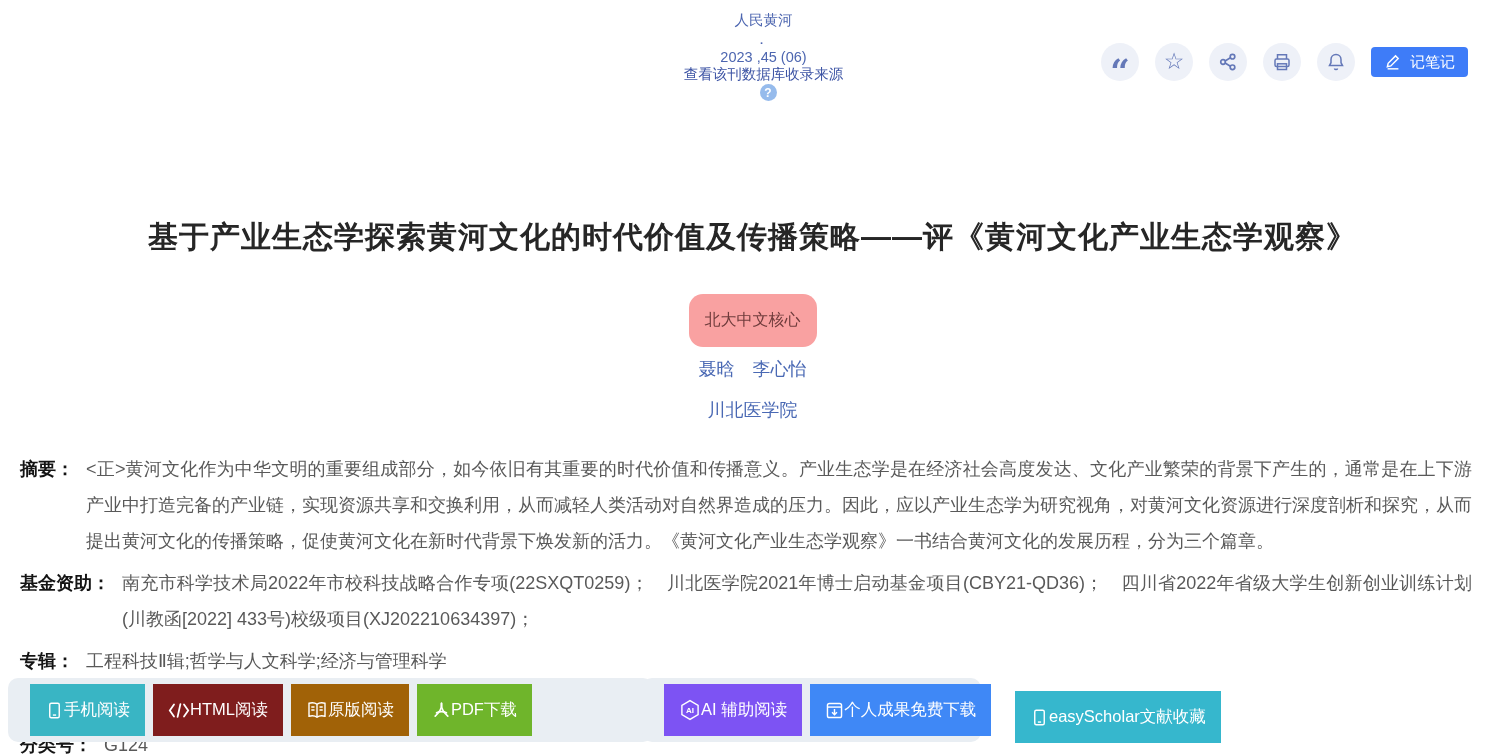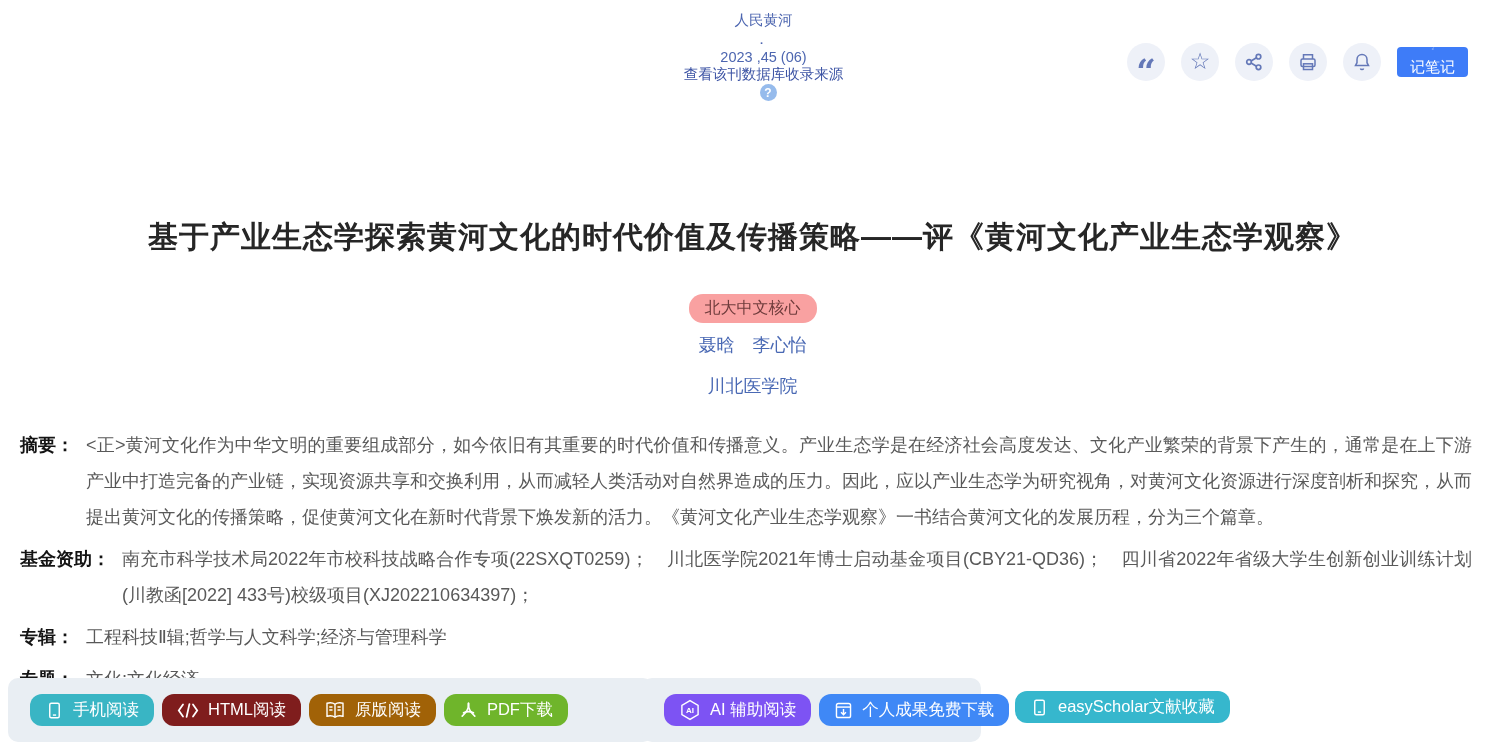--- a/index.html
+++ b/index.html
@@ -43,34 +43,34 @@
   .quote-glyph {
     font-family:"DejaVu Serif", serif;
     font-size:34px; font-weight:bold; color:#6478b8;
     line-height:0; transform:translateY(9px); display:block;
   }
   .star-glyph { font-size:23px; color:#6478b8; line-height:1; transform:translateY(-1px); }
   .note-btn {
     height:30px; background:#3e7cf8; color:#fff;
     border:none; border-radius:4px; padding:0 13px;
     font-size:15px; display:flex; align-items:center; gap:8px;
-    cursor:pointer; font-family:"Liberation Sans", sans-serif;flex-direction:column;
+    cursor:pointer; font-family:"Liberation Sans", sans-serif;
   }
   
   .title {
     margin:116px 60px 0;
     text-align:center;
     font-size:30px; font-weight:600; color:#262626;
     letter-spacing:1px;
   }
   .badge-row { text-align:center; margin-top:36px; }
   .core-badge {
     display:inline-block;
     background:#f9a1a1; color:#6e3b3b;
-    font-size:16px; padding:4px 16px; border-radius:14px;
+    font-size:16px; padding:16px 16px; border-radius:14px;
   }
   .authors {
     margin-top:10px; font-size:18px; color:#4a69b4;
     display:flex; justify-content:center; gap:18px;
   }
   .author-link { cursor:pointer; }
   .affiliation {
     text-align:center; margin-top:17px;
     font-size:18px; color:#4a69b4;
   }
@@ -89,23 +89,23 @@
   .toolbar { position:absolute; left:0; top:678px; width:1505px; height:77px; }
   .tray {
     position:absolute; top:0; height:64px;
     background:#e9eef3; border-radius:10px;
     display:flex; align-items:center; gap:8px;
     padding:0 22px;
   }
   .tray-read { left:8px; width:645px; }
   .tray-extra { left:642px; width:339px; }
   .tbtn {
-    height:32px; border:none; border-radius:12px;
+    height:52px; border:none; border-radius:0;
     color:#fff; font-size:16.5px;
-    display:inline-flex; align-items:center; gap:9px;
+    display:inline-flex; align-items:center; 
     padding:0 15px; cursor:pointer; white-space:nowrap;
     font-family:"Liberation Sans", sans-serif;
   }
   .btn-mobile   { background:#39b5c4; }
   .btn-html     { background:#7f1d1d; }
   .btn-original { background:#a16207; }
   .btn-caj      { background:#3f8ef6; }
   .btn-pdf      { background:#6fb52b; }
   .btn-ai       { background:#7d53f3; }
   .btn-personal { background:#3f88f6; }

